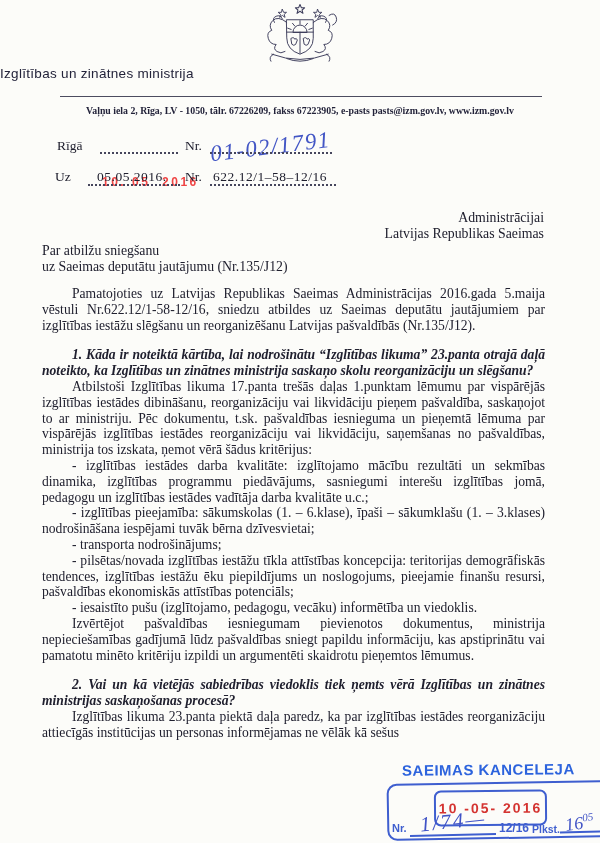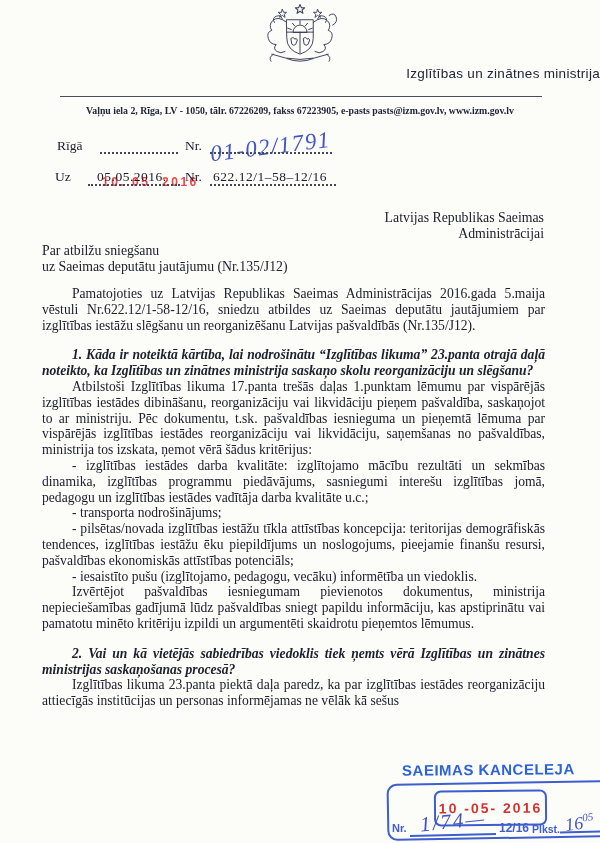--- a/index.html
+++ b/index.html
@@ -18,26 +18,25 @@
   .coa {
     position: absolute;
     top: 3px;
     left: 50%;
     transform: translateX(-50%);
   }
   .ministry-name {
     position: absolute;
     top: 66px;
     left: 0; right: 0;
-    text-align: right;
+    text-align: left;
     font-family: "Liberation Sans", sans-serif;
     font-size: 13.5px;
     letter-spacing: 0.3px;
     color: #23233a;
-    margin-left: 14px;
   }
   .header-rule {
     position: absolute;
     top: 96px;
     left: 60px;
     right: 58px;
     border-top: 1.5px solid #4c4c60;
   }
   .address-line {
     position: absolute;
@@ -210,34 +209,35 @@
   <div class="dots dots-a"></div>
   <div class="dots dots-b"></div>
   <div class="ref lbl-uz">Uz</div>
   <div class="ref uz-date">05.05.2016.</div>
   <div class="ref lbl-nr2">Nr.</div>
   <div class="ref uz-nr">622.12/1–58–12/16</div>
   <div class="dots dots-c"></div>
   <div class="dots dots-d"></div>
 
   <div class="recipient">
+    <div>Administrācijai</div>
     <div>Latvijas Republikas Saeimas</div>
-    <div>Administrācijai</div>
   </div>
 
   <div class="subject">
     <div>Par atbilžu sniegšanu</div>
     <div>uz Saeimas deputātu jautājumu (Nr.135/J12)</div>
   </div>
 
   <div class="body-text">
     <p>Pamatojoties uz Latvijas Republikas Saeimas Administrācijas 2016.gada 5.maija vēstuli Nr.622.12/1-58-12/16, sniedzu atbildes uz Saeimas deputātu jautājumiem par izglītības iestāžu slēgšanu un reorganizēšanu Latvijas pašvaldībās (Nr.135/J12).</p>
     <p class="q">1. Kāda ir noteiktā kārtība, lai nodrošinātu “Izglītības likuma” 23.panta otrajā daļā noteikto, ka Izglītības un zinātnes ministrija saskaņo skolu reorganizāciju un slēgšanu?</p>
     <p>Atbilstoši Izglītības likuma 17.panta trešās daļas 1.punktam lēmumu par vispārējās izglītības iestādes dibināšanu, reorganizāciju vai likvidāciju pieņem pašvaldība, saskaņojot to ar ministriju. Pēc dokumentu, t.sk. pašvaldības iesnieguma un pieņemtā lēmuma par vispārējās izglītības iestādes reorganizāciju vai likvidāciju, saņemšanas no pašvaldības, ministrija tos izskata, ņemot vērā šādus kritērijus:</p>
     <p>- izglītības iestādes darba kvalitāte: izglītojamo mācību rezultāti un sekmības dinamika, izglītības programmu piedāvājums, sasniegumi interešu izglītības jomā, pedagogu un izglītības iestādes vadītāja darba kvalitāte u.c.;</p>
+    <p>- izglītības pieejamība: sākumskolas (1. – 6.klase), īpaši – sākumklašu (1. – 3.klases) nodrošināšana iespējami tuvāk bērna dzīvesvietai;</p>
     <p>- transporta nodrošinājums;</p>
     <p>- pilsētas/novada izglītības iestāžu tīkla attīstības koncepcija: teritorijas demogrāfiskās tendences, izglītības iestāžu ēku piepildījums un noslogojums, pieejamie finanšu resursi, pašvaldības ekonomiskās attīstības potenciāls;</p>
     <p>- iesaistīto pušu (izglītojamo, pedagogu, vecāku) informētība un viedoklis.</p>
     <p>Izvērtējot pašvaldības iesniegumam pievienotos dokumentus, ministrija nepieciešamības gadījumā lūdz pašvaldības sniegt papildu informāciju, kas apstiprinātu vai pamatotu minēto kritēriju izpildi un argumentēti skaidrotu pieņemtos lēmumus.</p>
     <p class="q">2. Vai un kā vietējās sabiedrības viedoklis tiek ņemts vērā Izglītības un zinātnes ministrijas saskaņošanas procesā?</p>
     <p>Izglītības likuma 23.panta piektā daļa paredz, ka par izglītības iestādes reorganizāciju attiecīgās institūcijas un personas informējamas ne vēlāk kā sešus</p>
   </div>
 
   <div class="stamp-group">
     <div class="stamp-title">SAEIMAS KANCELEJA</div>

